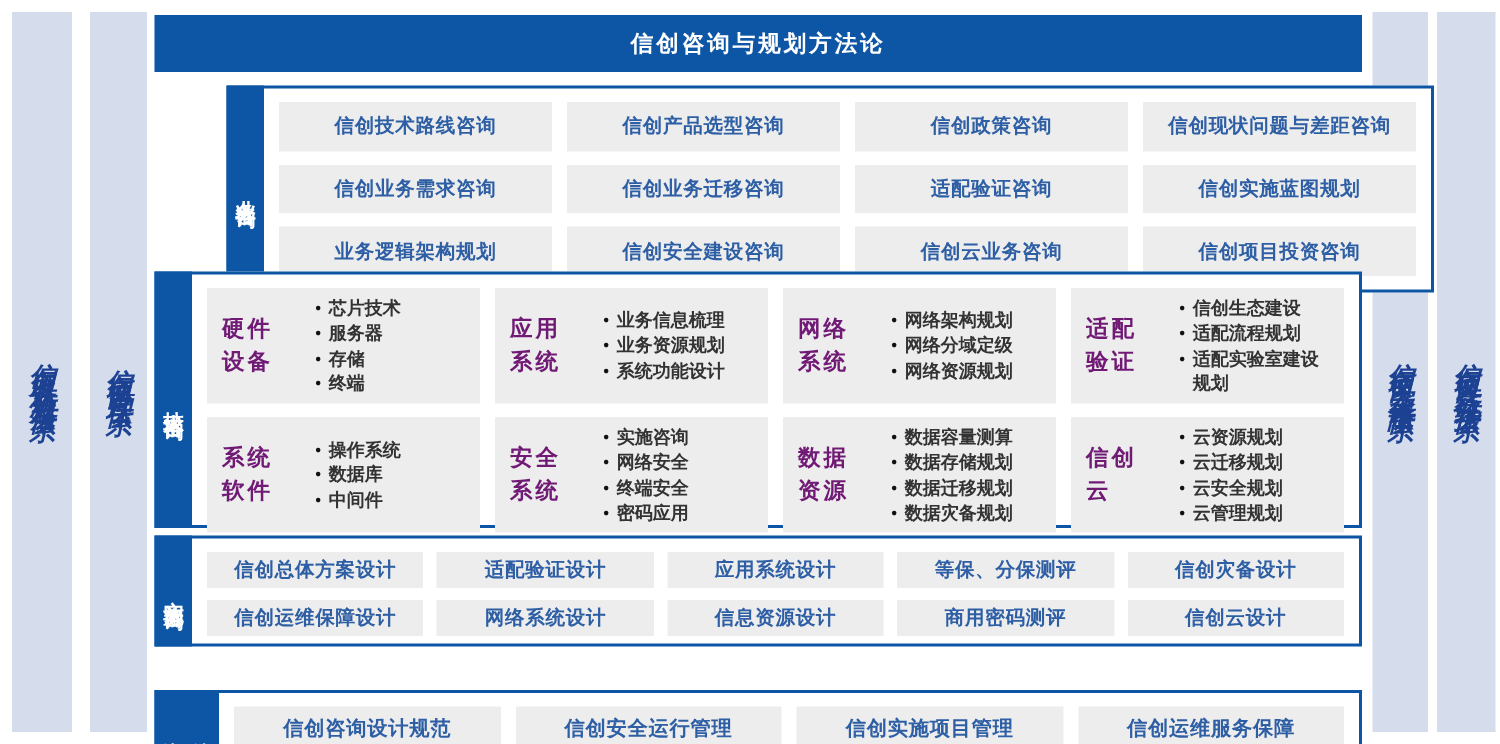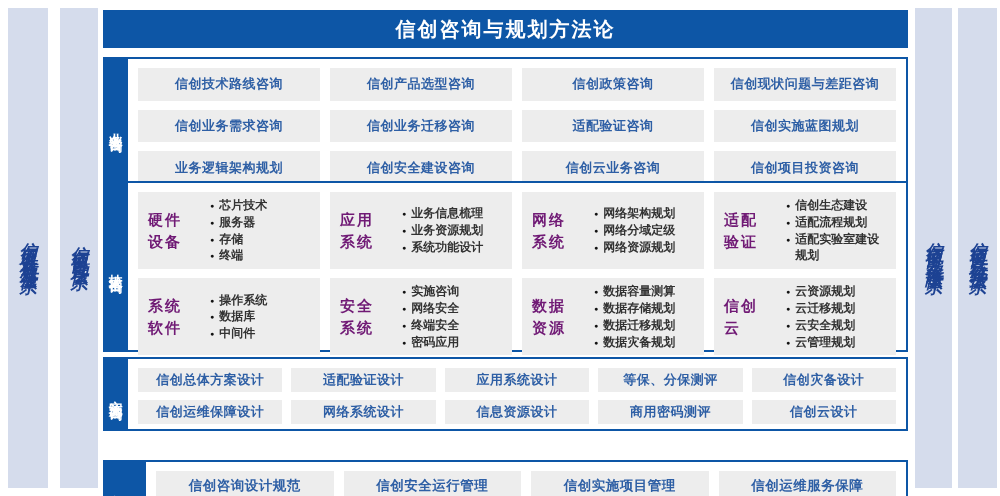--- a/index.html
+++ b/index.html
@@ -44,35 +44,35 @@
     position: absolute;
     left: 103px; top: 10px;
     width: 805px; height: 38px;
     background: #0d56a6;
     display: flex;
     align-items: center;
     justify-content: center;
   }
   .header .title {
     color: #ffffff;
-    font-size: 20px;
+    font-size: 15px;
     font-weight: bold;
     letter-spacing: 2px;
   }
 
   
   .row {
     position: absolute;
     left: 103px;
     width: 805px;
     display: flex;
     border: 2px solid #0d56a6;
     background: #ffffff;
   }
-  .row-business { top: 57px;  height: 138px; }
+  .row-business { top: 57px;  height: 138px; margin-left: 48px; }
   .row-tech     { top: 181px; height: 171px; }
   .row-impl     { top: 357px; height: 74px;  }
   .row-mgmt     { top: 436px; height: 52px; margin-top: 24px;  }
 
   .strip {
     flex: 0 0 25px;
     margin: -2px 0 -2px -2px;
     background: #0d56a6;
     display: flex;
     align-items: center;

